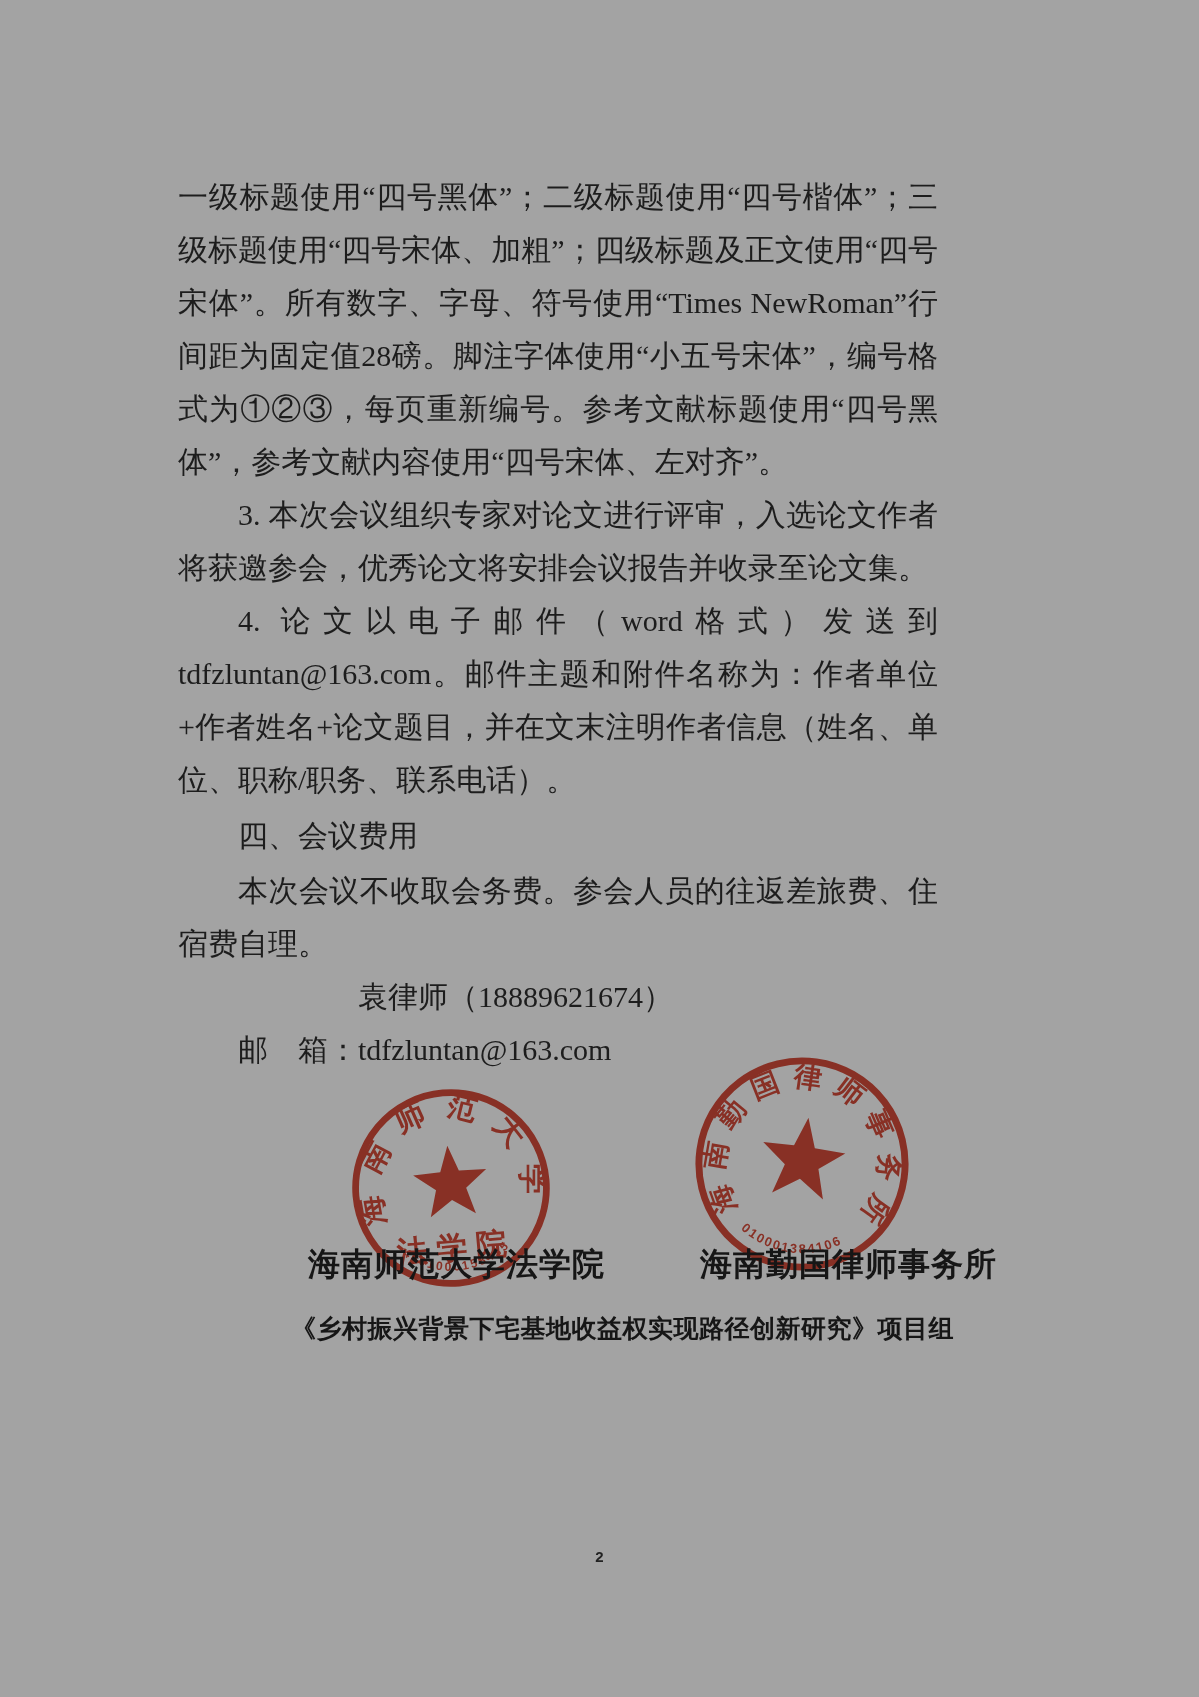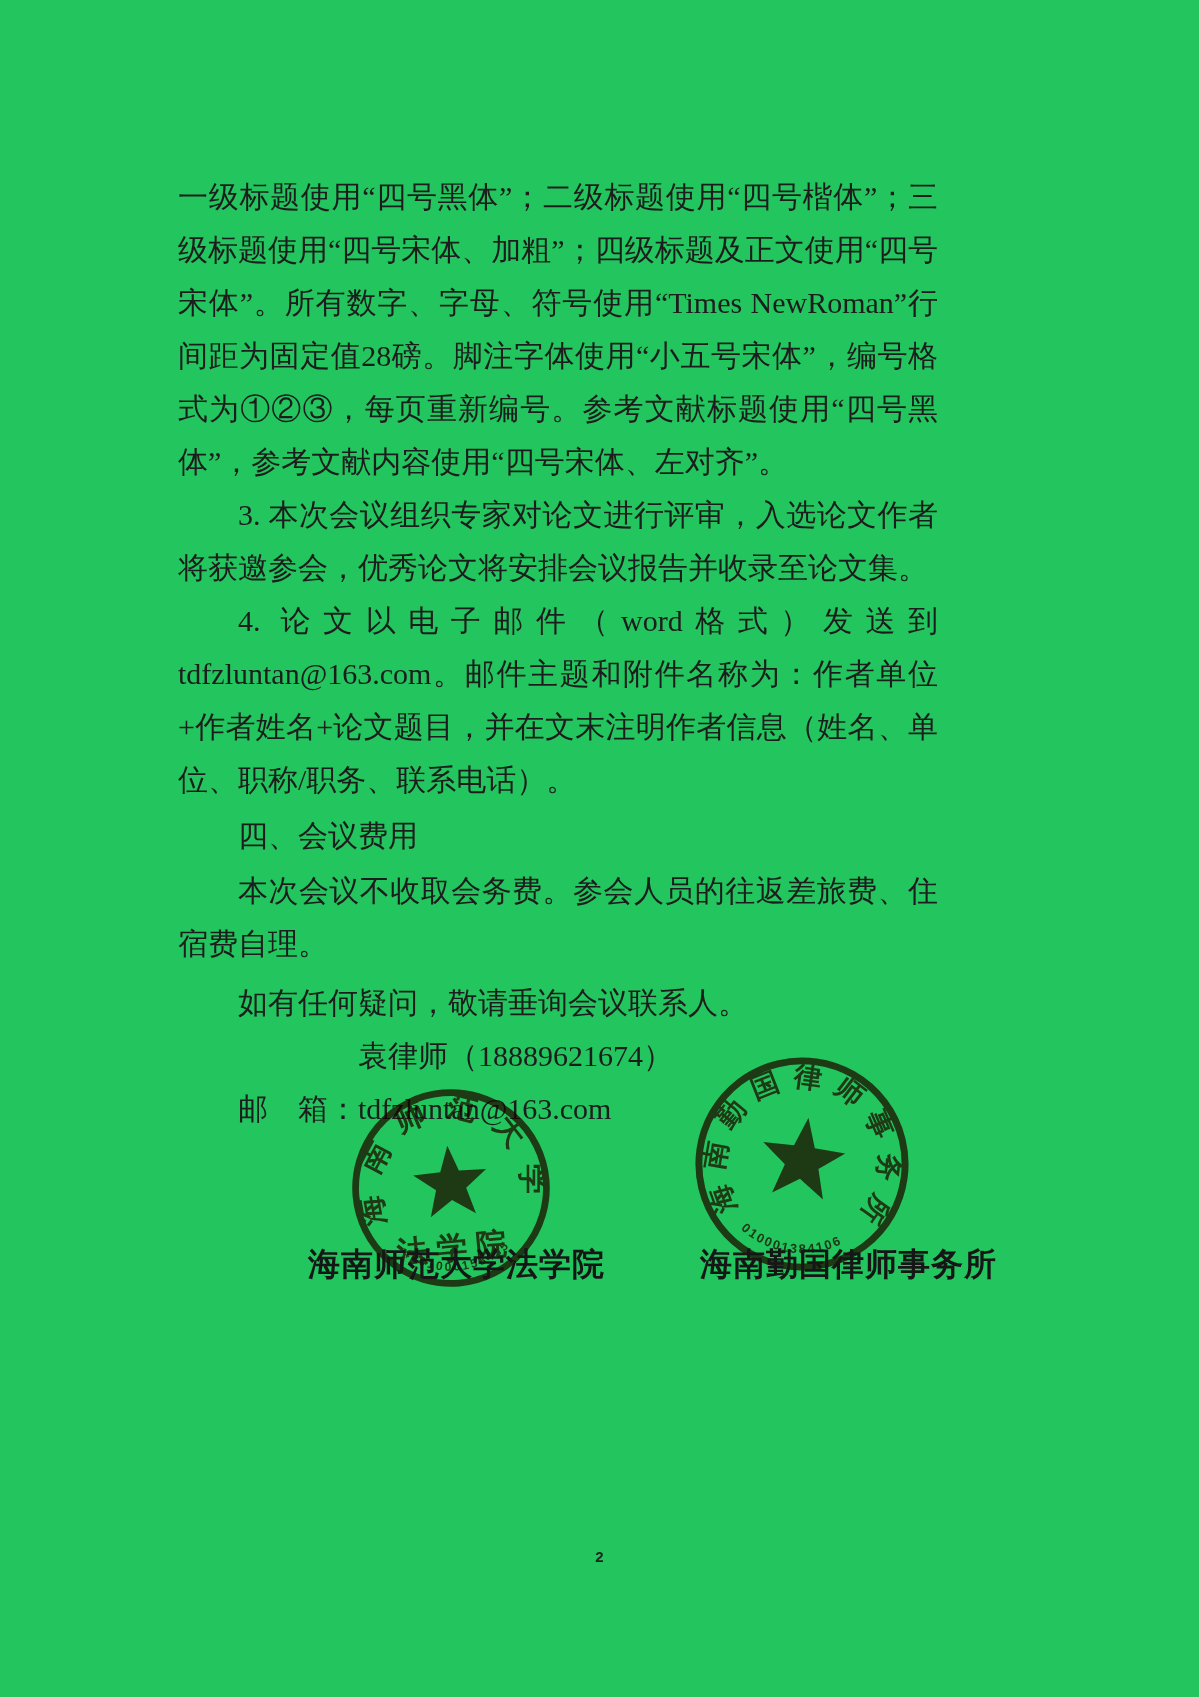--- a/index.html
+++ b/index.html
@@ -1,20 +1,20 @@
 <!DOCTYPE html>
 <html><head>
 <meta charset="utf-8">
 <style>
   html,body { margin:0; padding:0; background:#e9e9e9; }
   .page {
     position:relative;
     width:1199px; height:1697px;
     margin:0 auto;
-    background:#22c55e;
+    background:#a3a3a3;
     font-family:"Liberation Serif", serif;
     color:#1d1d1d;
     overflow:hidden;
   }
   .doc-body {
     position:absolute;
     left:178px; top:170px; width:760px;
     font-size:30px; line-height:53px;
     text-align:justify;
   }
@@ -68,21 +68,20 @@
 <body>
 
 <div class="page">
 
   <div class="doc-body">
     <p class="body-text">一级标题使用“四号黑体”；二级标题使用“四号楷体”；三级标题使用“四号宋体、加粗”；四级标题及正文使用“四号宋体”。所有数字、字母、符号使用“Times NewRoman”行间距为固定值28磅。脚注字体使用“小五号宋体”，编号格式为①②③，每页重新编号。参考文献标题使用“四号黑体”，参考文献内容使用“四号宋体、左对齐”。</p>
     <p class="body-text indent">3. 本次会议组织专家对论文进行评审，入选论文作者将获邀参会，优秀论文将安排会议报告并收录至论文集。</p>
     <p class="body-text indent">4. 论文以电子邮件（word格式）发送到 tdfzluntan@163.com。邮件主题和附件名称为：作者单位+作者姓名+论文题目，并在文末注明作者信息（姓名、单位、职称/职务、联系电话）。</p>
     <h3 class="heading">四、会议费用</h3>
     <p class="body-text indent">本次会议不收取会务费。参会人员的往返差旅费、住宿费自理。</p>
-    <p class="body-text indent spaced">如有任何疑问，敬请垂询会议联系人。</p>
     <p class="body-text indent-deep">袁律师（18889621674）</p>
     <p class="body-text indent">邮　箱：tdfzluntan@163.com</p>
   </div>
 
   <svg class="seal seal-left" viewBox="0 0 220 220">
     <defs>
       <path id="arcL" d="M 45.9,147 A 74,74 0 1 1 174.1,147" fill="none"></path>
       <path id="serL" d="M 39.6,159.3 A 86,86 0 0 0 180.4,159.3" fill="none"></path>
     </defs>
     <circle cx="110" cy="110" r="99" fill="none" stroke-width="7" stroke="#d23b28"></circle>
@@ -106,15 +105,16 @@
     <text font-size="28" letter-spacing="12" fill="#d23b28">
       <textPath href="#arcR" startOffset="50%" text-anchor="middle">海南勤国律师事务所</textPath>
     </text>
     <text font-size="13" letter-spacing="2" fill="#d23b28">
       <textPath href="#serR" startOffset="50%" text-anchor="middle">010001384106</textPath>
     </text>
   </svg>
 
   <div class="org-name org-left">海南师范大学法学院</div>
   <div class="org-name org-right">海南勤国律师事务所</div>
+  <div class="project-line">《乡村振兴背景下宅基地收益权实现路径创新研究》项目组</div>
 
   <div class="page-number">2</div>
 </div>
 
 </body></html>

